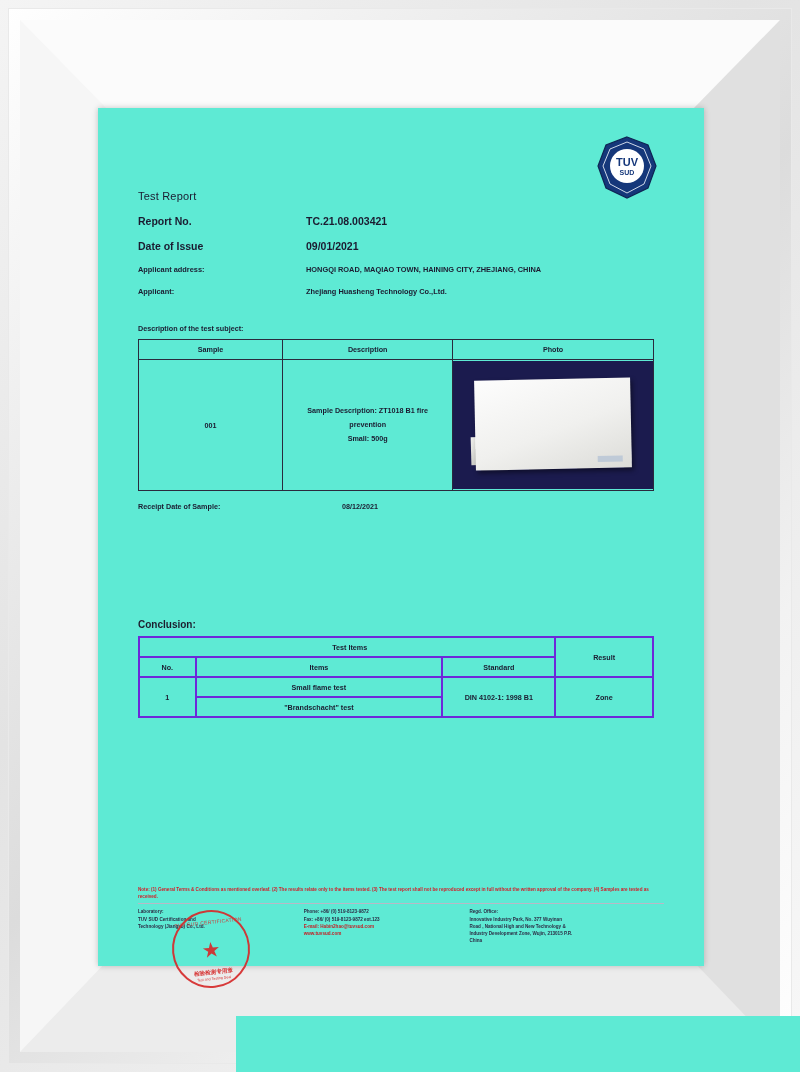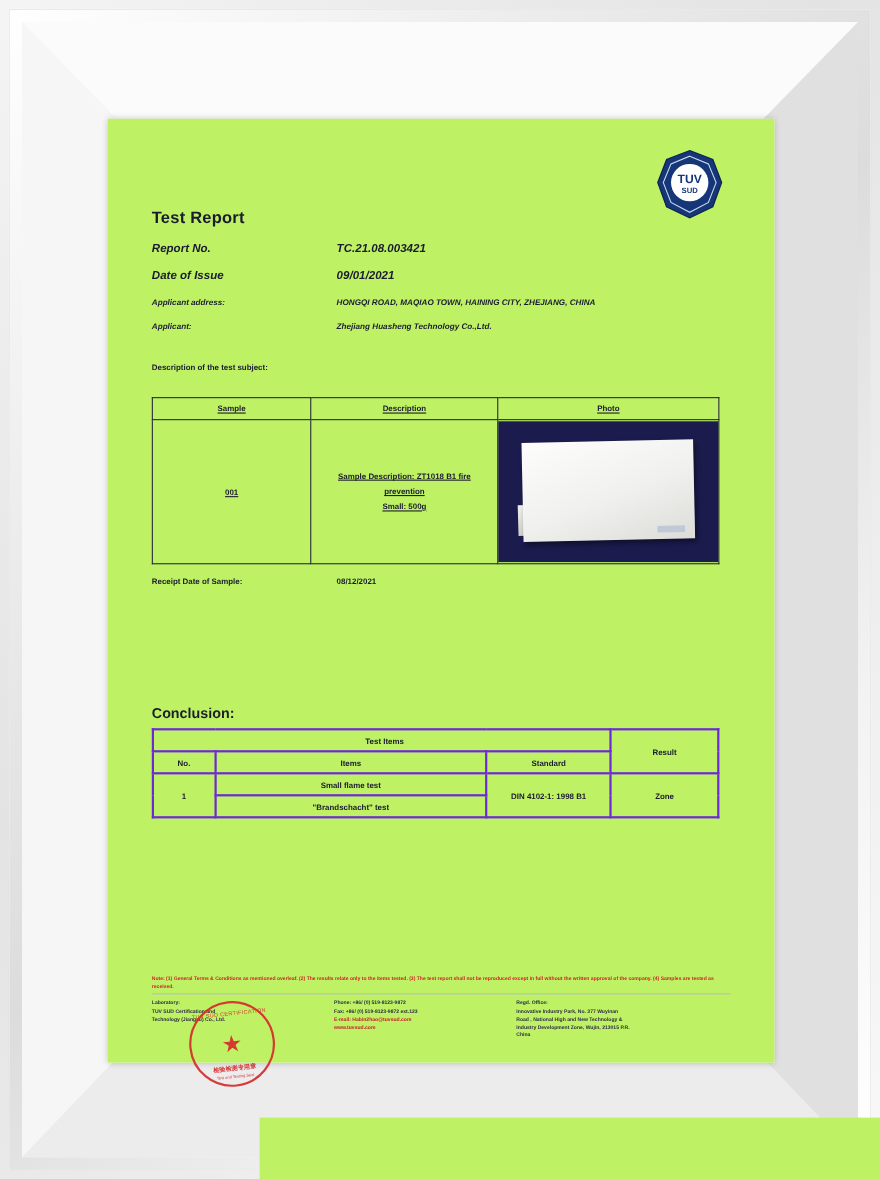--- a/index.html
+++ b/index.html
@@ -50,49 +50,48 @@
     box-shadow: 0 0 6px rgba(0,0,0,0.22);
     background: #ffffff;
   }
 
   
   .page {
     position: absolute;
     left: 98px; top: 108px;
     width: 606px;
     height: 858px;
-    background: #bef264;
+    background: #5eead4;
     box-sizing: border-box;
     padding: 26px 50px 10px 40px;
     font-size: 7.2px;
     color: #1d1d2e;
   }
 
   .tuv-logo {
     position: absolute;
     right: 44px;
     top: 28px;
     width: 66px;
     height: 66px;
   }
   .tuv-logo svg { display: block; }
 
   .doc-title {
-    font-size: 15px;
-    font-weight: bold;
+    font-size: 11px;
+    font-weight: normal;
     letter-spacing: .2px;
     margin: 56px 0 0 0;
     color: #1b1b30;
   }
 
   .kv-row {
     display: flex;
     align-items: flex-end;
     margin-top: 13px;
-    font-style: italic;
   }
   .kv-row.big .kv-key,
   .kv-row.big .kv-val {
     font-size: 10.5px;
     font-weight: bold;
   }
   .kv-key {
     width: 168px;
     flex: 0 0 168px;
     font-size: 7.4px;
@@ -106,25 +105,24 @@
   }
   .section-label {
     margin-top: 28px;
     font-size: 7.2px;
     font-weight: bold;
     color: #1b1b30;
   }
 
   
   table.sample {
-    margin-top: 23px;
+    margin-top: 6px;
     width: 100%;
     border-collapse: collapse;
     table-layout: fixed;
-    text-decoration: underline;
   }
   table.sample th,
   table.sample td {
     border: 1px solid #2a2a3d;
     text-align: center;
     vertical-align: middle;
     font-size: 7.2px;
     font-weight: bold;
     color: #1b1b30;
   }
@@ -176,35 +174,36 @@
     height: 22%;
     background: linear-gradient(180deg, #efefec 0%, #cfcfca 100%);
     transform: rotate(-1.6deg);
   }
 
   
   .kv2 {
     display: flex;
     margin-top: 11px;
     font-size: 7.2px;
+    gap: 36px;
   }
   .kv2 .k {
     width: 168px;
     flex: 0 0 168px;
     font-weight: bold;
     color: #1b1b30;
   }
   .kv2 .v {
     font-weight: bold;
     color: #1b1b30;
   }
 
   .conclusion-label {
     margin-top: 108px;
-    font-size: 13px;
+    font-size: 10px;
     font-weight: bold;
   }
 
   
   table.concl {
     margin-top: 6px;
     width: 100%;
     border-collapse: collapse;
     table-layout: fixed;
   }

